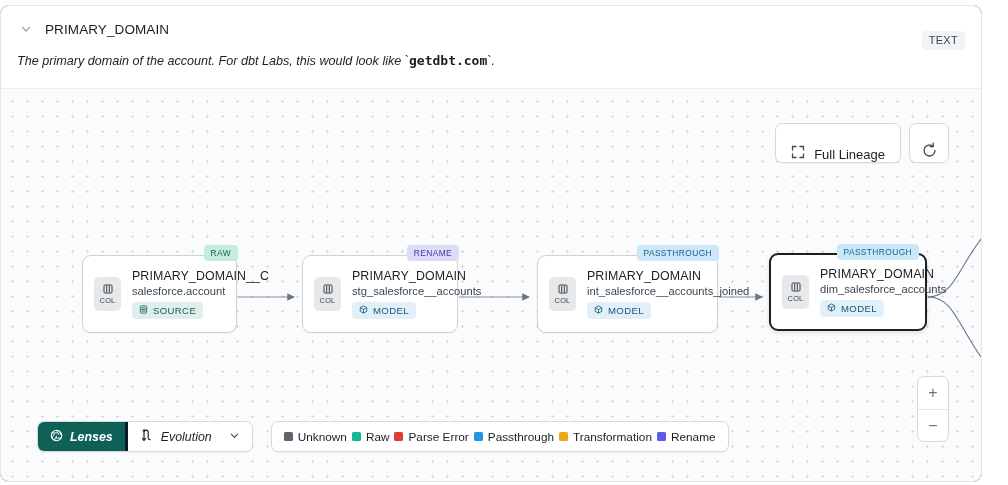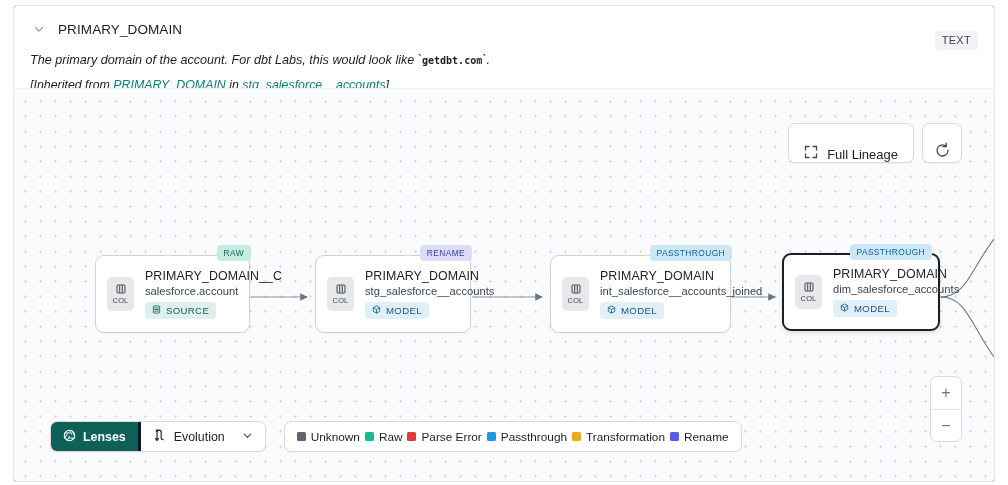--- a/index.html
+++ b/index.html
@@ -13,25 +13,25 @@
   #app {
     position: relative;
     width: 1008px; height: 485px;
     background: #ffffff;
     overflow: hidden;
   }
 
   
   .panel {
     position: absolute;
-    left: 13px; top: 5px;
+    left: 0; top: 5px;
     width: 982px; height: 477px;
     background: #be185d;
     border: 1px solid #e3e5e8;
-    border-radius: 3px;
+    border-radius: 8px;
     overflow: hidden;
   }
 
   
   .panel-header {
     position: relative;
     height: 82px;
     padding: 10px 16px 0 16px;
     background: #ffffff;
   }
@@ -72,21 +72,21 @@
     font-size: 12.6px;
     font-style: italic;
     color: #1b1f24;
     line-height: 17px;
     white-space: nowrap;
   }
   .desc .code {
     font-family: "DejaVu Sans Mono", "Liberation Mono", monospace;
     font-style: normal;
     font-weight: bold;
-    font-size: 10px;
+    font-size: 13px;
   }
   .inherited {
     margin-top: 8px;
     font-size: 12.4px;
     font-style: italic;
     color: #1b1f24;
     line-height: 16px;
     white-space: nowrap;
   }
   .inherited a {
@@ -257,20 +257,21 @@
     background: #ffffff;
     height: 31px;
     box-shadow: 0 1px 1px rgba(16,24,40,.04);
   }
   .seg {
     display: flex; align-items: center; gap: 7px;
     padding: 4px 12px;
     font-size: 12.4px;
     cursor: pointer;
     color: #1b1f24;
+    font-style: italic;
   }
   .seg.active {
     background: #0d6157;
     color: #ffffff;
     font-weight: bold;
   }
   .seg + .seg { border-left: 3px solid #0f172a; }
 
   .legend {
     display: flex;
@@ -310,23 +311,20 @@
         </span>
         <span class="col-title">PRIMARY_DOMAIN</span>
       </div>
 
       <span class="type-badge">TEXT</span>
 
       <div class="desc">
         <span>The primary domain of the account. For dbt Labs, this would look like `</span><span class="code">getdbt.com</span><span>`.</span>
       </div>
 
-      <div class="inherited">
-        <span>[Inherited from </span><a href="#">PRIMARY_DOMAIN</a><span> in </span><a href="#">stg_salesforce__accounts</a><span>]</span>
-      </div>
     </div>
 
     <div class="canvas">
 
       <svg class="edges" width="980" height="394">
         <defs>
           <marker id="arrow" viewBox="0 0 8 8" refX="7" refY="4" markerWidth="7" markerHeight="7" orient="auto-start-reverse">
             <path d="M0 0 L8 4 L0 8 z" fill="#6f767f"></path>
           </marker>
         </defs>

